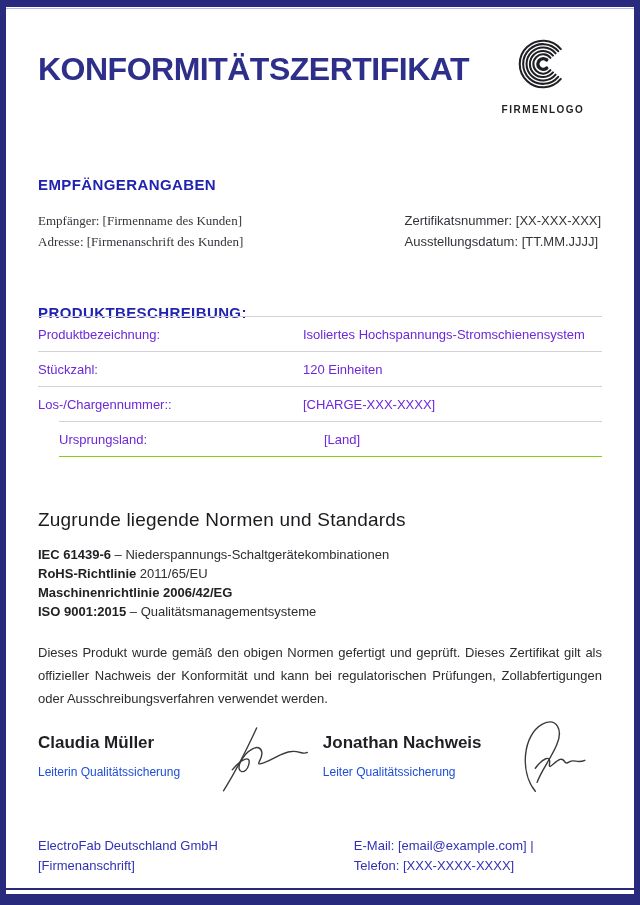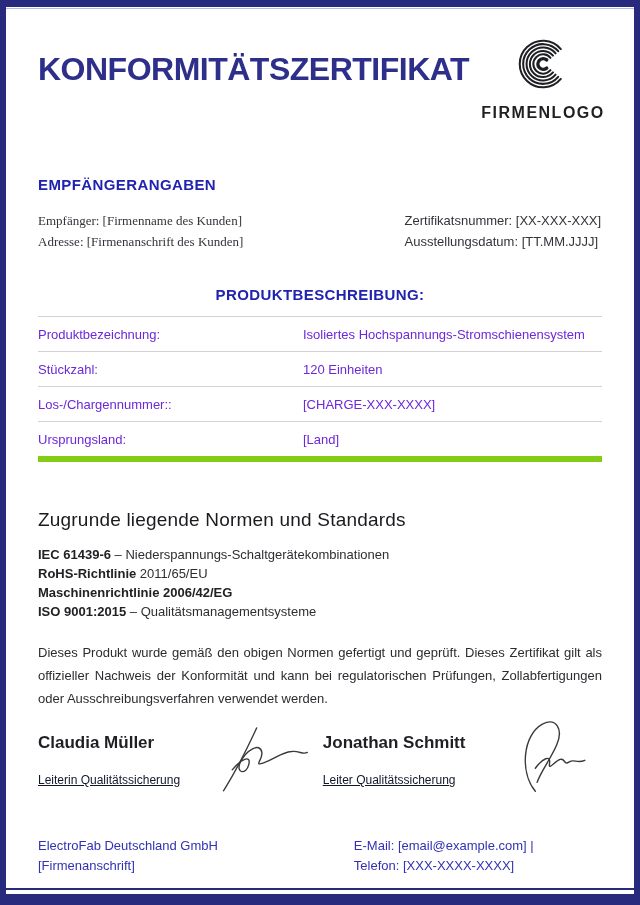--- a/index.html
+++ b/index.html
@@ -20,52 +20,52 @@
   .sec{position:absolute;left:32px;right:32px;}
 
   
   .title{
     position:absolute;left:32px;top:44px;
     font-size:32px;font-weight:bold;letter-spacing:-0.5px;
     color:#2d2f8a;white-space:nowrap;
   }
   .logo-block{position:absolute;right:26px;top:26px;width:130px;text-align:center;}
   .logo-block svg{display:block;margin:0 auto;}
-  .logo-caption{margin-top:9px;font-size:16px;font-weight:bold;letter-spacing:1.5px;color:#1f2023;}
+  .logo-caption{margin-top:9px;font-size:10px;font-weight:bold;letter-spacing:1.5px;color:#1f2023;}
 
   
   .h-blue{font-size:15px;font-weight:bold;letter-spacing:0.4px;color:#2023b0;}
   .emp-heading{top:169px;}
   .recipient-row{top:203px;display:flex;font-size:13px;line-height:21px;color:#33333a;}
   .recipient-left{width:65%;font-family:Liberation Serif, serif;}
   .recipient-right{flex:1;}
 
   
-  .prod-heading{top:279px;text-align:center;}
+  .prod-heading{top:297px;}
   .prod-table{top:309px;}
   .prod-row{display:flex;align-items:center;height:34px;border-top:1px solid #d2d2d6;font-size:13px;color:#6d28d9;}
-  .prod-table .prod-row:last-child{border-bottom:6px solid #84cc16;}
+  .prod-table .prod-row:last-child{border-bottom:1px solid #84cc16;margin-left:21px;}
   .prod-label{width:265px;flex:0 0 265px;}
   .prod-value{flex:1;}
 
   
   .standards-heading{top:502px;font-size:19px;font-weight:normal;color:#1b1b1f;letter-spacing:0.2px;}
   .standards-list{top:538px;font-size:13px;line-height:19px;color:#2e2e33;}
   .standards-list .std-name{font-weight:bold;color:#222226;}
 
   
   .declaration{top:634px;font-size:13px;line-height:23px;color:#2c2c31;text-align:justify;}
 
   
   .sig-row{top:710px;display:flex;}
   .sig-col{width:49.5%;display:flex;justify-content:space-between;align-items:flex-start;}
   .sig-col + .sig-col{margin-left:1%;}
   .sig-text{margin-top:16px;}
   .sig-name{font-size:17px;font-weight:bold;color:#1f1f24;}
-  .sig-role{margin-top:20px;font-size:12px;color:#0f172a;text-decoration:underline;}
+  .sig-role{margin-top:12px;font-size:12px;color:#1d4ed8;}
   .sig-scribble{flex:0 0 auto;margin-right:8px;}
 
   
   .footer-row{top:829px;display:flex;font-size:13px;line-height:20px;color:#3132b3;}
   .footer-left{width:56%;}
   .footer-right{flex:1;}
 </style>
 </head>
 <body>
 
@@ -139,21 +139,21 @@
       </div>
       <span class="sig-scribble">
         <svg width="96" height="76" viewBox="0 0 110 86" fill="none" stroke="#3a3a3e" stroke-width="1.6" stroke-linecap="round">
           <path d="M12 84 C26 62 38 38 50 12"></path>
           <path d="M22 60 C32 48 44 42 41 54 C38 66 26 64 31 52 C38 37 54 28 56 40 C57 49 46 56 58 52 C72 47 78 40 90 39 C99 38 103 43 108 40"></path>
         </svg>
       </span>
     </div>
     <div class="sig-col">
       <div class="sig-text">
-        <div class="sig-name">Jonathan Schmitt</div>
+        <div class="sig-name">Jonathan Nachweis</div>
         <div class="sig-role">Leiter Qualitätssicherung</div>
       </div>
       <span class="sig-scribble">
         <svg width="82" height="76" viewBox="0 0 92 86" fill="none" stroke="#3a3a3e" stroke-width="1.6" stroke-linecap="round">
           <path d="M26 84 C8 62 12 20 34 8 C50 0 58 14 50 32 C43 48 32 62 28 74"></path>
           <path d="M26 58 C34 47 44 42 42 53 C41 61 48 50 54 48 C60 46 58 55 64 51 C70 47 73 53 82 49"></path>
         </svg>
       </span>
     </div>
   </div>

